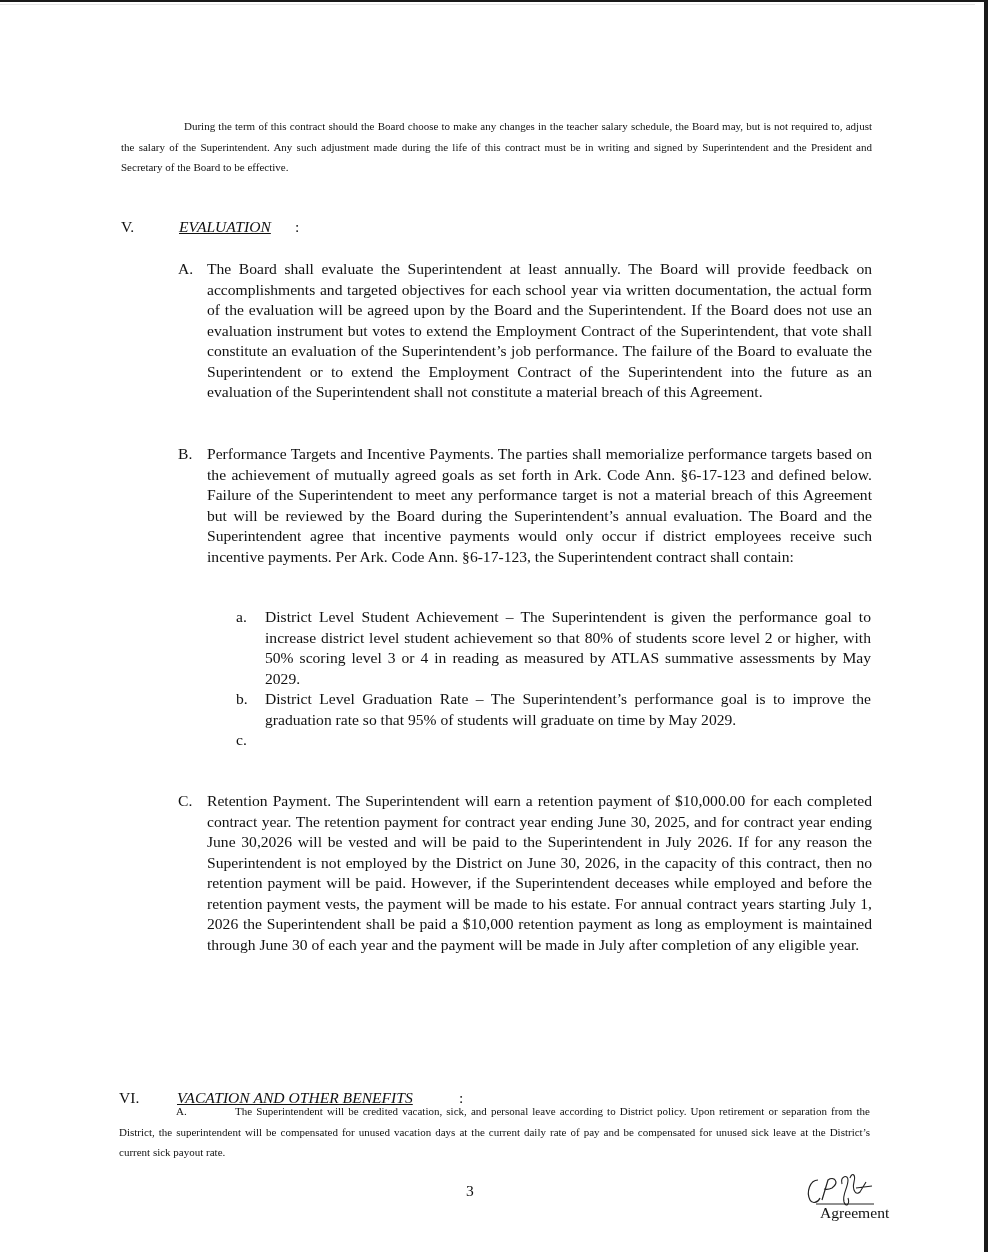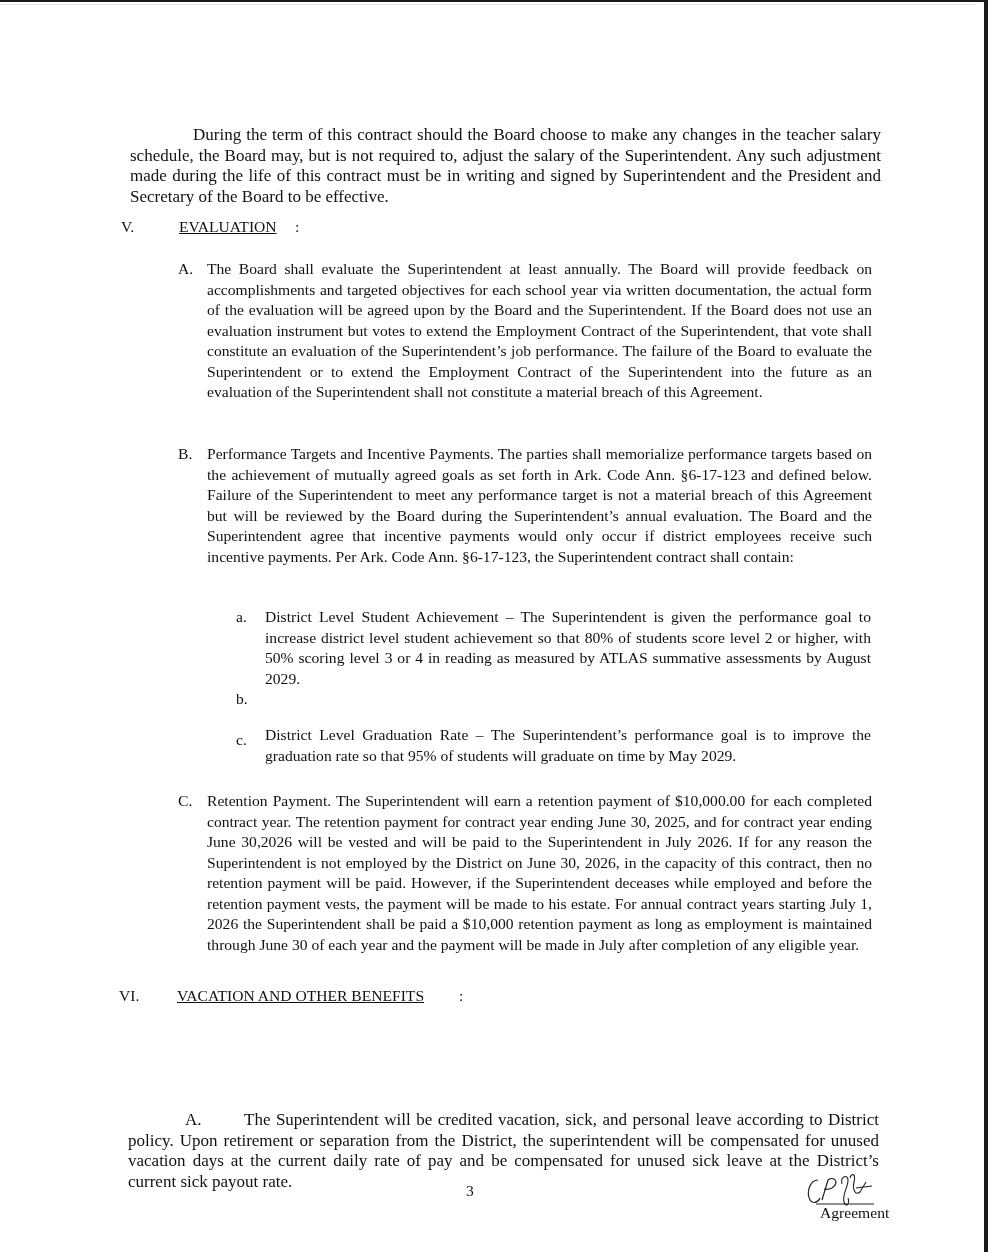--- a/index.html
+++ b/index.html
@@ -33,41 +33,42 @@
       width: 4px; height: 1252px;
       background: #1a1a1a;
     }
     .page {
       position: absolute;
       left: 0; top: 0;
       width: 984px; height: 1252px;
     }
     .para {
       position: absolute;
-      font-size: 17px;
+      font-size: 11px;
       line-height: 20.5px;
       text-align: justify;
-      margin: 9px;
+      margin: 0;
     }
     .para.last-left { text-align-last: left; }
     .indent-first { text-indent: 63px; }
     .heading {
       position: absolute;
       font-size: 15.6px;
       line-height: 20px;
       margin: 0;
     }
     .heading .num {
       position: absolute;
       left: 0;
     }
     .heading .title {
       position: absolute;
       text-decoration: underline;
       white-space: nowrap;
+      font-style: italic;
     }
     .heading .colon { text-decoration: none; }
     .item {
       position: absolute;
       font-size: 15.6px;
       line-height: 20.5px;
     }
     .item .marker {
       position: absolute;
       left: 0;
@@ -125,38 +126,38 @@
     <div class="body" style="left:29px; top:0; width:665px;">The Board shall evaluate the Superintendent at least annually.  The Board will provide feedback on accomplishments and targeted objectives for each school year via written documentation, the actual form of the evaluation will be agreed upon by the Board and the Superintendent.  If the Board does not use an evaluation instrument but votes to extend the Employment Contract of the Superintendent, that vote shall constitute an evaluation of the Superintendent’s job performance.  The failure of the Board to evaluate the Superintendent or to extend the Employment Contract of the Superintendent into the future as an evaluation of the Superintendent shall not constitute a material breach of this Agreement.</div>
   </div>
 
   <div class="item" style="left:178px; top:444px; width:694px; height:145px;">
     <span class="marker">B.</span>
     <div class="body" style="left:29px; top:0; width:665px;">Performance Targets and Incentive Payments.  The parties shall memorialize performance targets based on the achievement of mutually agreed goals as set forth in Ark. Code Ann. §6-17-123 and defined below.  Failure of the Superintendent to meet any performance target is not a material breach of this Agreement but will be reviewed by the Board during the Superintendent’s annual evaluation.  The Board and the Superintendent agree that incentive payments would only occur if district employees receive such incentive payments.  Per Ark. Code Ann. §6-17-123, the Superintendent contract shall contain:</div>
   </div>
 
   <div class="item" style="left:236px; top:607px; width:636px; height:82px;">
     <span class="marker">a.</span>
-    <div class="body" style="left:29px; top:0; width:606px;">District Level Student Achievement – The Superintendent is given the performance goal to increase district level student achievement so that 80% of students score level 2 or higher, with 50% scoring level 3 or 4 in reading as measured by ATLAS summative assessments by August 2029.</div>
+    <div class="body" style="left:29px; top:0; width:606px;">District Level Student Achievement – The Superintendent is given the performance goal to increase district level student achievement so that 80% of students score level 2 or higher, with 50% scoring level 3 or 4 in reading as measured by ATLAS summative assessments by May 2029.</div>
   </div>
 
   <div class="item" style="left:236px; top:689px; width:636px; height:41px;">
     <span class="marker">b.</span>
-    <div class="body" style="left:29px; top:0; width:606px;margin-top:36px;">District Level Graduation Rate – The Superintendent’s performance goal is to improve the graduation rate so that 95% of students will graduate on time by May 2029.</div>
+    <div class="body" style="left:29px; top:0; width:606px;">District Level Graduation Rate – The Superintendent’s performance goal is to improve the graduation rate so that 95% of students will graduate on time by May 2029.</div>
   </div>
 
   <div class="item" style="left:236px; top:730px; width:636px; height:62px;">
     <span class="marker">c.</span>
   </div>
 
   <div class="item" style="left:178px; top:791px; width:694px; height:186px;">
     <span class="marker">C.</span>
     <div class="body" style="left:29px; top:0; width:665px;">Retention Payment.  The Superintendent will earn a retention payment of $10,000.00 for each completed contract year. The retention payment for contract year ending June 30, 2025, and for contract year ending June 30,2026 will be vested and will be paid to the Superintendent in July 2026.  If for any reason the Superintendent is not employed by the District on June 30, 2026, in the capacity of this contract, then no retention payment will be paid.  However, if the Superintendent deceases while employed and before the retention payment vests, the payment will be made to his estate.  For annual contract years starting July 1, 2026 the Superintendent shall be paid a $10,000 retention payment as long as employment is maintained through June 30 of each year and the payment will be made in July after completion of any eligible year.</div>
   </div>
 
-  <div class="heading" style="left:119px; top:986px; width:500px; height:20px;">
+  <div class="heading" style="left:119px; top:1088px; width:500px; height:20px;">
     <span class="num">VI.</span>
     <span class="title" style="left:58px;"><span>VACATION AND OTHER BENEFITS</span></span>
     <span class="colon" style="position:absolute; left:340px;">:</span>
   </div>
 
   <div class="para last-left" style="left:119px; top:1101px; width:751px;">
     <span style="display:inline-block; width:59px; padding-left:57px;">A.</span><span>The Superintendent will be credited vacation, sick, and personal leave according to District policy.  Upon retirement or separation from the District, the superintendent will be compensated for unused vacation days at the current daily rate of pay and be compensated for unused sick leave at the District’s current sick payout rate.</span>
   </div>
 
   <div class="page-number">3</div>

